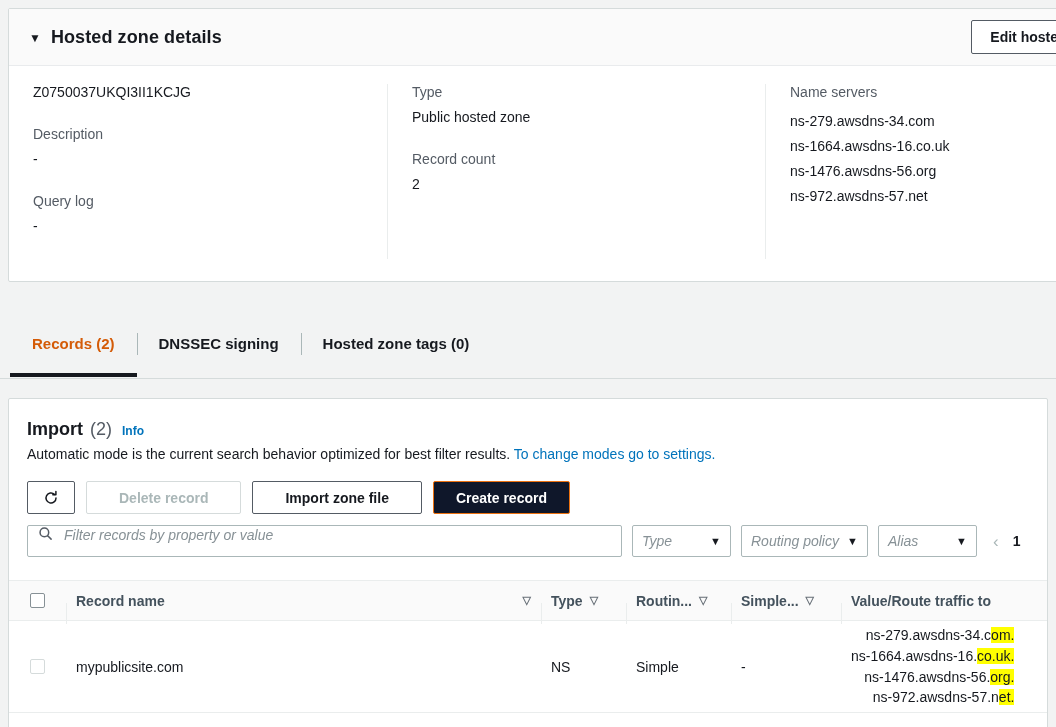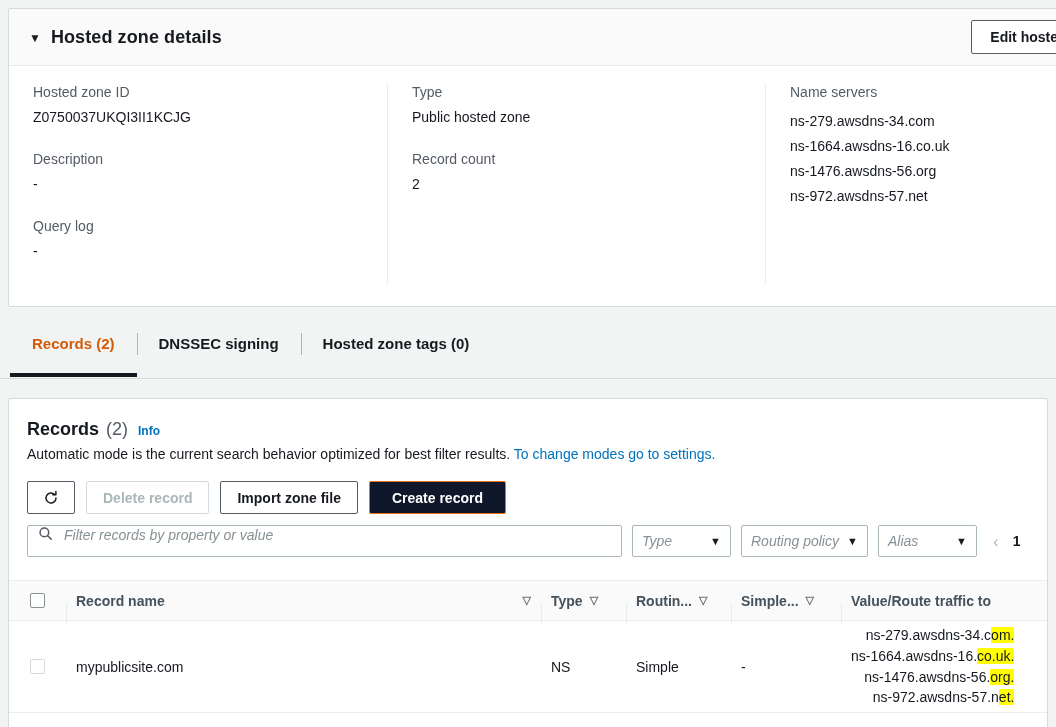--- a/index.html
+++ b/index.html
@@ -153,21 +153,21 @@
     display: flex;
     align-items: center;
     gap: 11px;
     padding: 19px 18px 0 18px;
   }
   .btn {
     font-family: "Liberation Sans", sans-serif;
     font-size: 14px;
     font-weight: bold;
     border-radius: 2px;
-    padding: 8px 16px;
+    padding: 8px 32px;
     cursor: pointer;
     white-space: nowrap;
     height: 33px;
     display: inline-flex;
     align-items: center;
     justify-content: center;
   }
   .btn-normal {
     background: #ffffff;
     border: 1px solid #545b64;
@@ -309,21 +309,20 @@
     <div class="dh-left">
       <span class="caret">▼</span>
       <span class="panel-title">Hosted zone details</span>
     </div>
     <button class="btn-edit">Edit hoste</button>
   </div>
 
   <div class="details-body">
 
     <div class="dcol">
-      <div class="dlabel">Hosted zone ID</div>
       <div class="dvalue">Z0750037UKQI3II1KCJG</div>
       <div class="dlabel">Description</div>
       <div class="dvalue">-</div>
       <div class="dlabel">Query log</div>
       <div class="dvalue">-</div>
     </div>
 
     <div class="dcol">
       <div class="dlabel">Type</div>
       <div class="dvalue">Public hosted zone</div>
@@ -347,21 +346,21 @@
 <div class="tabs">
   <div class="tab active">Records (2)</div>
   <div class="tab">DNSSEC signing</div>
   <div class="tab">Hosted zone tags (0)</div>
 </div>
 
 <div class="records-card">
 
   <div class="rec-head">
     <div class="rec-title-row">
-      <span class="rec-title">Records</span>
+      <span class="rec-title">Import</span>
       <span class="rec-count">(2)</span>
       <span class="info-link">Info</span>
     </div>
     <div class="rec-sub">
       <span>Automatic mode is the current search behavior optimized for best filter results.</span>
       <a>To change modes go to settings.</a>
     </div>
   </div>
 
   <div class="actions">

